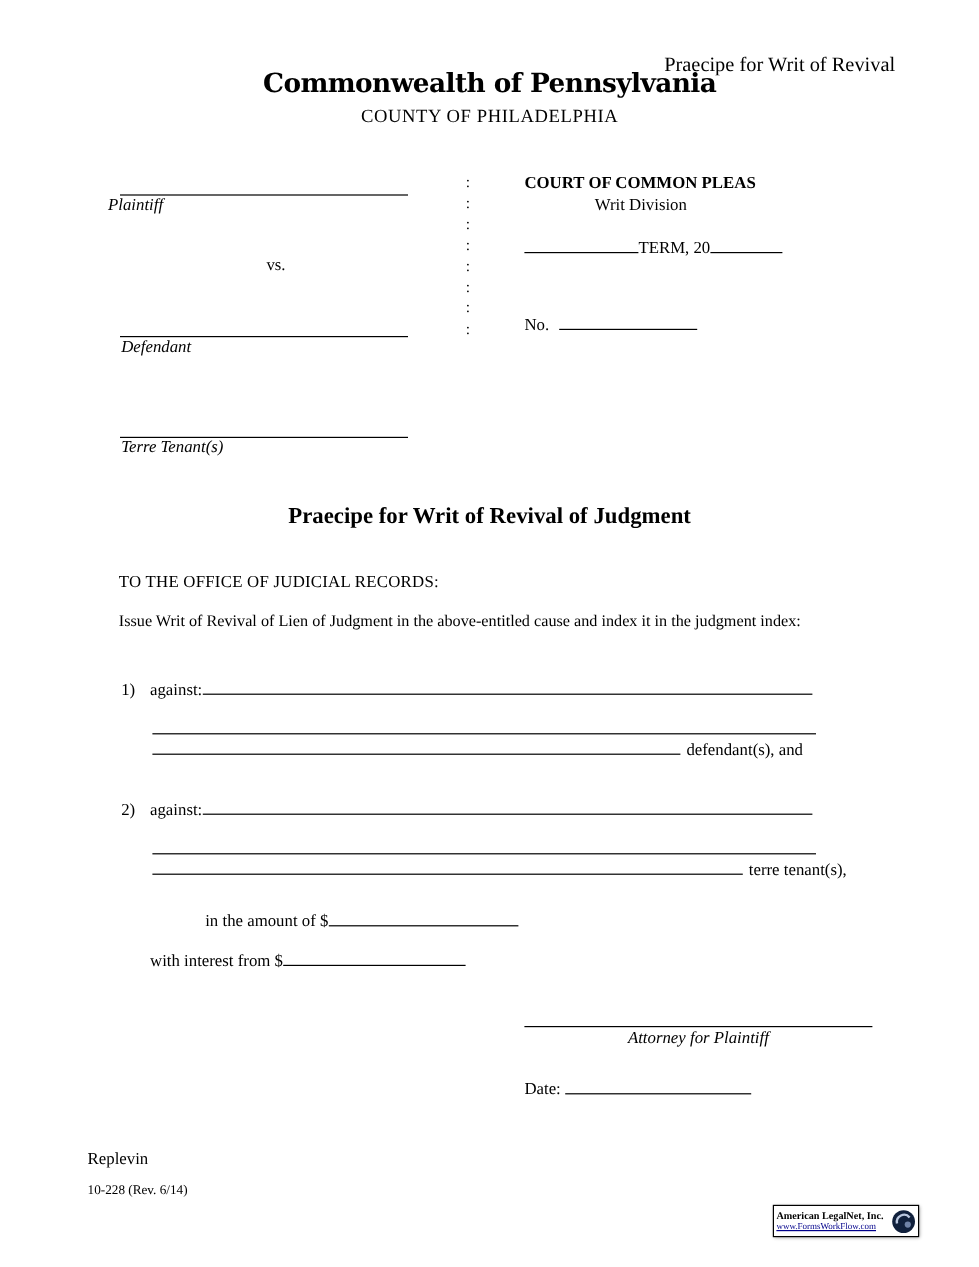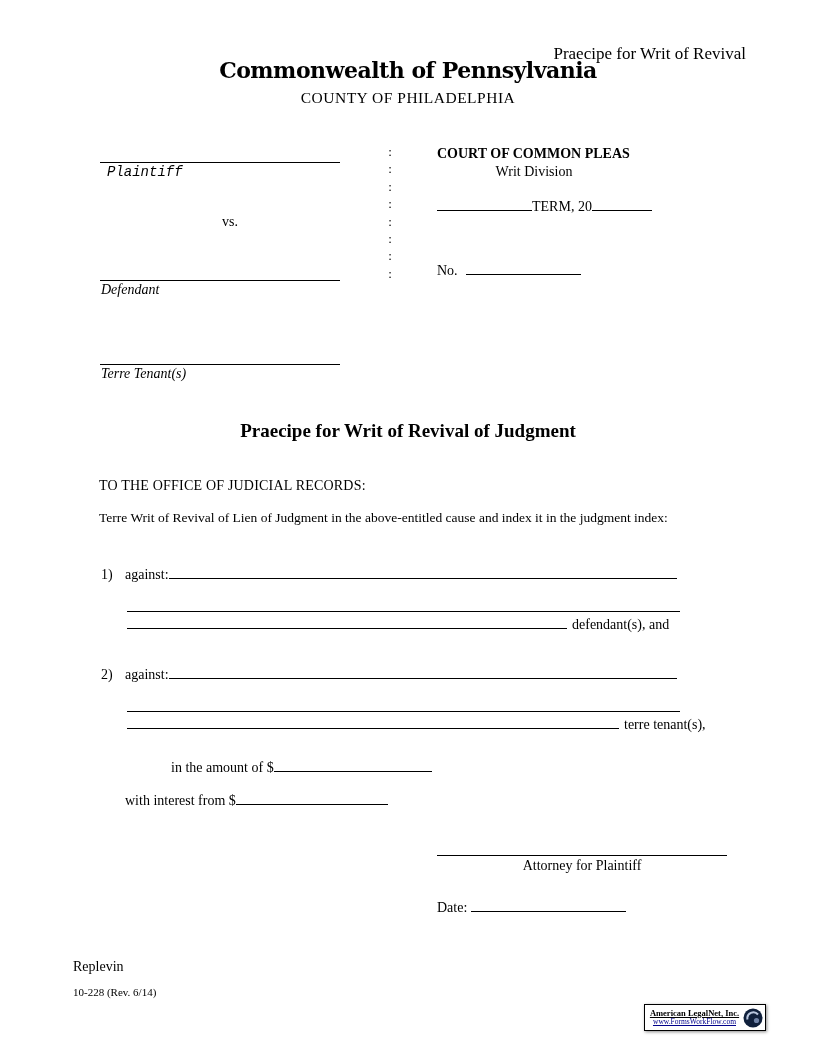--- a/index.html
+++ b/index.html
@@ -13,21 +13,21 @@
 
   
   .corner-title { top:44px; right:70px; font-size:17px; }
   .commonwealth { top:57px; left:0; width:100%; text-align:center;
     font-family:"DejaVu Serif", serif; font-weight:bold; font-size:22px; letter-spacing:-0.5px; }
   .county { top:89px; left:0; width:100%; text-align:center; font-size:15.5px; letter-spacing:0.5px; }
 
   
   .rule { border-bottom:1px solid #000; }
   .plaintiff-line { left:100px; top:146px; width:240px; height:16px; }
-  .plaintiff-label { left:107px; top:164px; font-style:italic;font-family:Liberation Mono, monospace; }
+  .plaintiff-label { left:90px; top:164px; font-style:italic; }
   .vs-label { left:222px; top:214px; }
   .defendant-line { left:100px; top:264px; width:240px; height:16px; }
   .defendant-label { left:101px; top:282px; font-style:italic; }
   .colon-col { left:386px; top:143px; width:8px; text-align:center; font-size:13px; line-height:17.4px; }
   .colon-col span { display:block; }
   .court-name { left:437px; top:146px; font-weight:bold; font-size:14px; }
   .division { left:437px; top:164px; width:194px; text-align:center; }
   .term-row { left:437px; top:196px; }
   .no-row { left:437px; top:260px; }
   .terre-line { left:100px; top:348px; width:240px; height:16px; }
@@ -56,30 +56,30 @@
   .w152 { width:152px; }
   .w95 { width:95px; }
   .w60 { width:60px; }
   .w115 { width:115px; margin-left:8px; }
   .w155 { width:155px; margin-left:4px; }
   .amount-row { left:125px; top:757px;margin-left:46px; }
   .interest-row { left:125px; top:790px; }
 
   
   .sig-line { left:437px; top:839px; width:290px; height:16px; }
-  .sig-label { left:437px; top:858px; width:290px; text-align:center; }
+  .sig-label { left:437px; top:858px; width:290px; text-align:center; font-style:italic; }
   .date-row { left:437px; top:897px; }
 
   
   .form-type { left:73px; top:959px; font-size:14px; }
   .form-number { left:73px; top:986px; font-size:11px; }
   .legalnet-box { left:644px; top:1004px; width:122px; height:27px;
     border:1px solid #000; background:#fff; box-shadow:1px 1px 3px rgba(0,0,0,0.45);
     display:flex; align-items:center; justify-content:space-between; padding:1px 2px; box-sizing:border-box; }
-  .legalnet-text { flex:1; text-align:center; line-height:1.05;text-decoration:underline; }
+  .legalnet-text { flex:1; text-align:left; line-height:1.05; }
   .vendor-name { font-weight:bold; font-size:8.5px; display:block; }
   .vendor-url { font-size:7.5px; color:#00008b; text-decoration:underline; display:block; cursor:pointer; }
   .legalnet-logo { width:20px; height:20px; flex:0 0 20px; margin-left:1px; }
 </style>
 </head>
 <body>
 
 <div class="page">
 
   <div class="abs corner-title">Praecipe for Writ of Revival</div>
@@ -110,21 +110,21 @@
   </div>
   <div class="abs row no-row">
     <span>No.</span><span class="blank w115"></span>
   </div>
 
   <div class="abs rule terre-line"></div>
   <div class="abs terre-label">Terre Tenant(s)</div>
 
   <div class="abs main-title">Praecipe for Writ of Revival of Judgment</div>
   <div class="abs addressee">TO THE OFFICE OF JUDICIAL RECORDS:</div>
-  <div class="abs instruction">Terre Writ of Revival of Lien of Judgment in the above-entitled cause and index it in the judgment index:</div>
+  <div class="abs instruction">Issue Writ of Revival of Lien of Judgment in the above-entitled cause and index it in the judgment index:</div>
 
   <div class="abs row item1-row1">
     <span class="num">1)</span><span>against:</span><span class="blank w508"></span>
   </div>
   <div class="abs row item1-row2">
     <span class="blank w553"></span>
   </div>
   <div class="abs row item1-row3">
     <span class="blank w440"></span><span class="suffix">defendant(s), and</span>
   </div>

